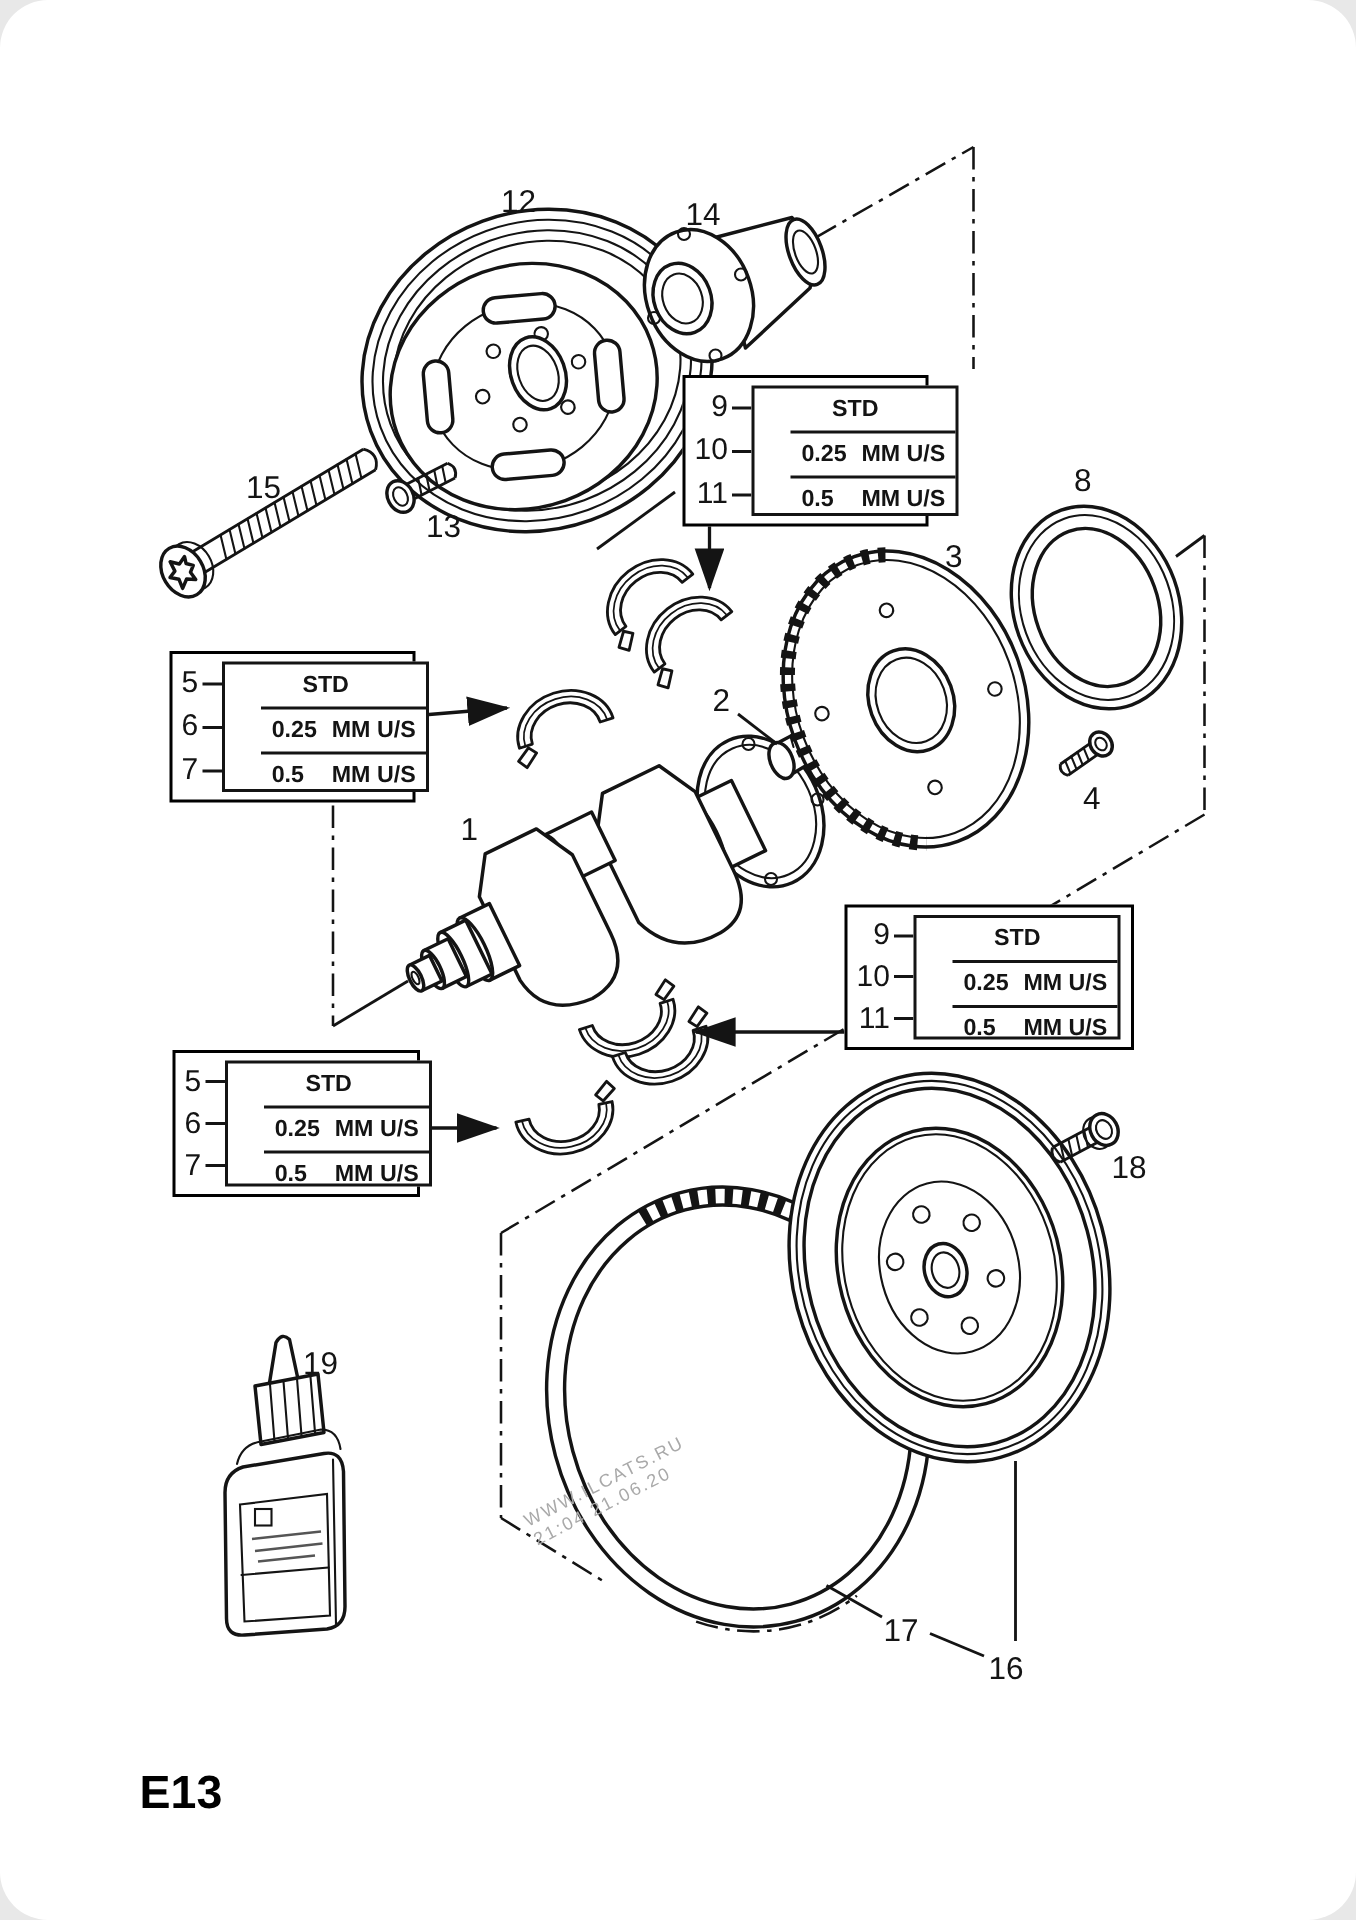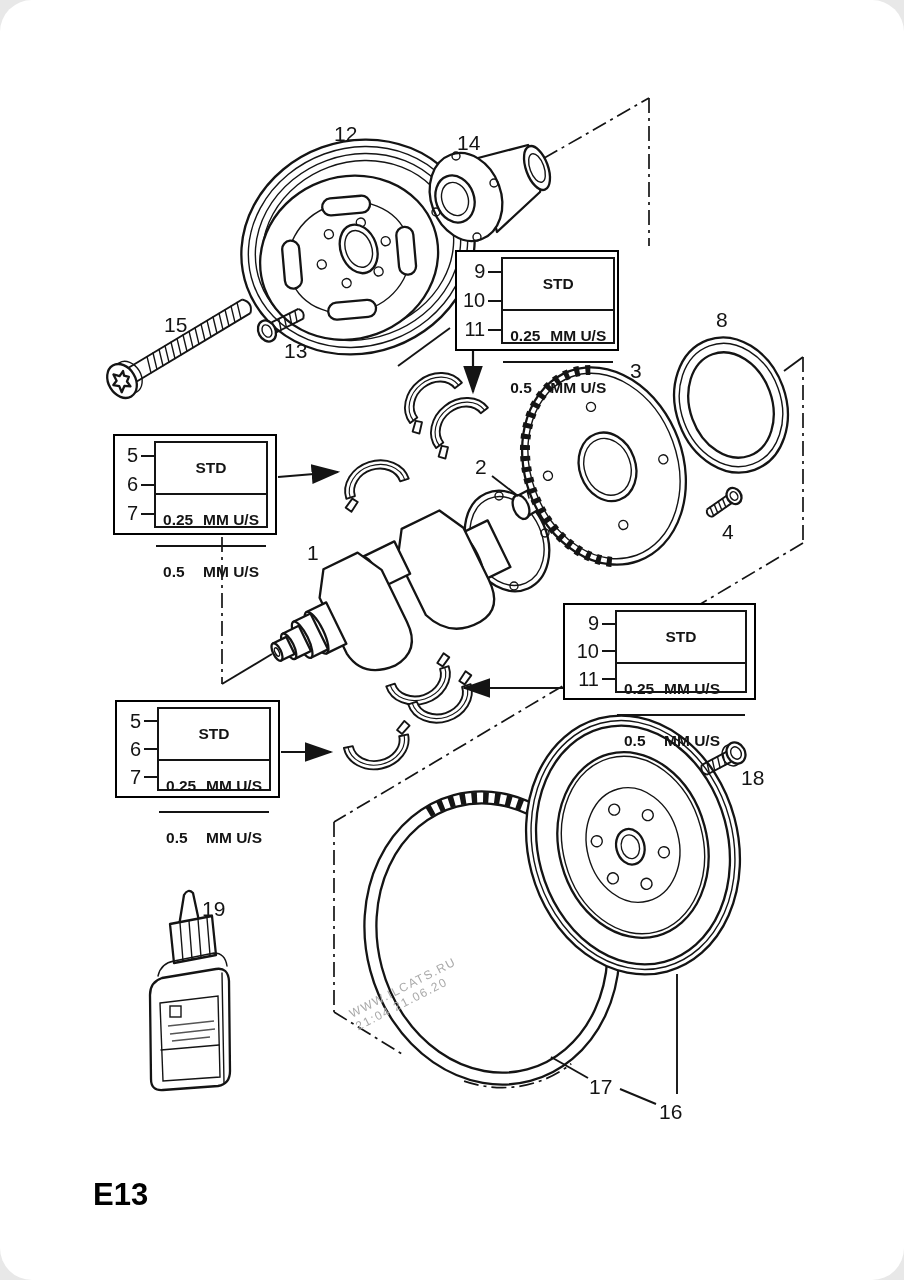--- a/index.html
+++ b/index.html
@@ -20,23 +20,23 @@
   .pagecode{font:bold 31px "Liberation Sans",sans-serif;fill:#000;}
 
   
   .ctable{position:absolute;z-index:2;background:#fff;border:2px solid #000;
           box-sizing:border-box;display:flex;padding:5px 7px 5px 6px;}
   .nums{width:44px;display:flex;flex-direction:column;justify-content:space-around;}
   .numrow{display:flex;align-items:center;justify-content:flex-end;font-size:20px;color:#141414;}
   .numrow .n{padding-right:3px;}
   .tick{width:13px;border-top:2px solid #141414;height:0;}
   .grid{flex:1;border:2.5px solid #141414;display:flex;flex-direction:column;background:#fff;}
-  .grow{flex:1;display:flex;align-items:center;padding:16px 7px;
+  .grow{flex:1;display:flex;align-items:center;padding:5px 7px;
         font-weight:bold;font-size:15.5px;color:#141414;white-space:nowrap;}
-  .grow + .grow{border-top:2.5px solid #141414;}
+  .grow + .grow{border-top:2.5px solid #141414;margin-left:24px;}
   .grow.hdr{justify-content:center;}
   .grow .val{width:40px;}
 </style>
 </head>
 <body>
 
 <div id="stage">
 
 <svg width="904" height="1280" viewBox="0 0 904 1280">
   <defs>

